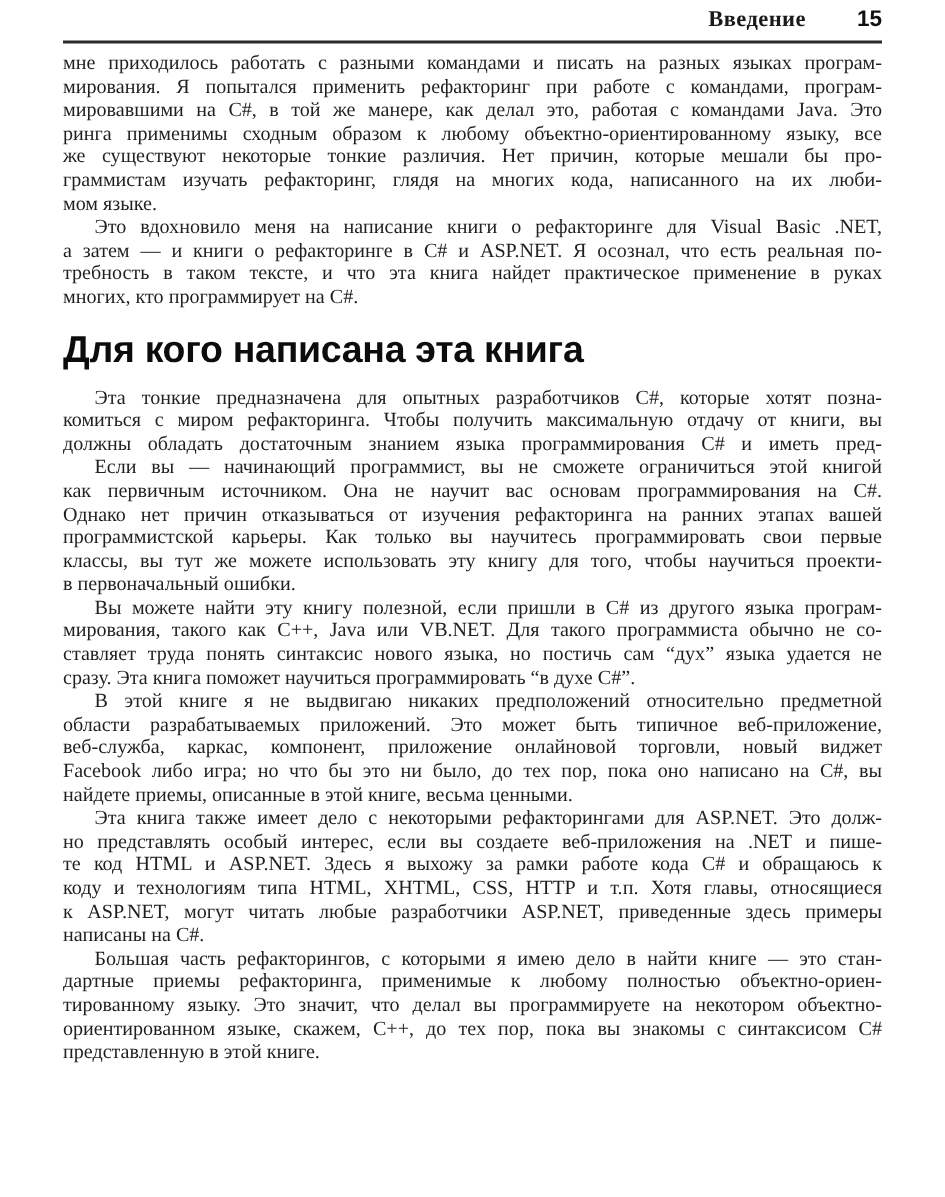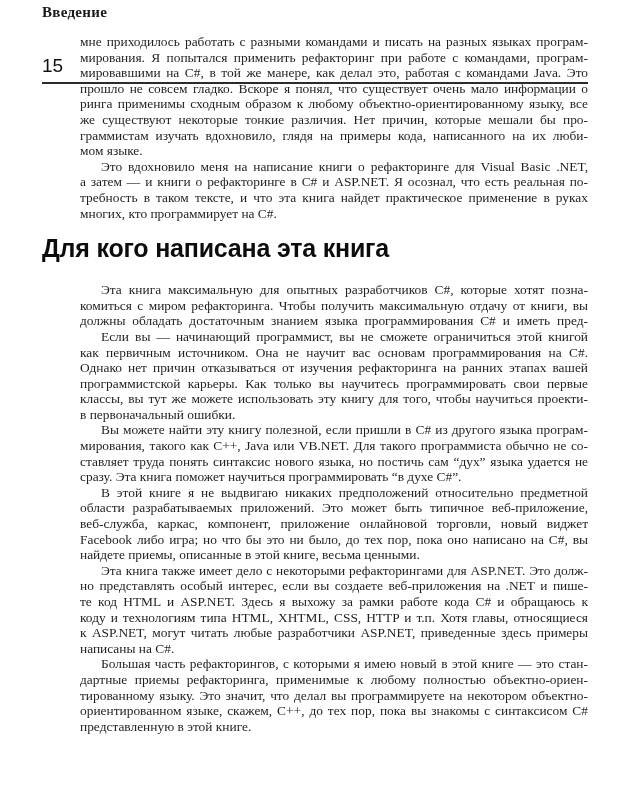--- a/index.html
+++ b/index.html
@@ -19,94 +19,91 @@
   .running-head {
     position: absolute;
     left: 42px; top: 4px;
     width: 546px;
     display: flex;
     justify-content: flex-end;
     align-items: baseline;
     gap: 34px;
     padding-bottom: 5px;
     border-bottom: 2px solid #2b2b2b;
-    flex-direction: column;
   }
   .chapter-title {
     font-family: "Liberation Serif", serif;
     font-weight: bold;
     font-size: 15px;
     letter-spacing: 0.3px;
     color: #1a1a1a;
   }
   .page-number {
     font-family: "Liberation Sans", sans-serif;
-    font-weight: normal;
-    font-size: 19px;
+    font-weight: bold;
+    font-size: 15px;
     color: #111111;
   }
   
   .page-body {
     position: absolute;
     left: 42px; top: 34px;
     width: 546px;
   }
   .paragraph { margin: 0; }
   .line {
     font-size: 13.4px;
     line-height: 15.6px;
     text-align: justify;
     text-align-last: justify;
     white-space: normal;
     color: #1f1f1f;
-    margin-left: 38px;
   }
   .line.last { text-align-last: left; }
   .line.indent { text-indent: 21px; }
   .section-heading {
     font-family: "Liberation Sans", "DejaVu Sans", sans-serif;
     font-weight: bold;
     font-size: 25px;
     line-height: 29px;
     color: #0c0c0c;
-    margin: 13px 0 19px 0;
+    margin: 13px 0 9px 0;
     letter-spacing: -0.2px;
   }
 </style>
 </head>
 <body>
 
 <div class="page">
 
   <div class="running-head">
     <span class="chapter-title">Введение</span>
     <span class="page-number">15</span>
   </div>
 
   <div class="page-body">
 
   <div class="paragraph">
         <div class="line">мне приходилось работать с разными командами и писать на разных языках програм-</div>
         <div class="line">мирования. Я попытался применить рефакторинг при работе с командами, програм-</div>
         <div class="line">мировавшими на C#, в той же манере, как делал это, работая с командами Java. Это</div>
-        <div class="line">прошло не совсем гладко. Вскоре я понял, что существует очень мало информации о</div>
         <div class="line">ринга применимы сходным образом к любому объектно-ориентированному языку, все</div>
         <div class="line">же существуют некоторые тонкие различия. Нет причин, которые мешали бы про-</div>
-        <div class="line">граммистам изучать вдохновило, глядя на примеры кода, написанного на их люби-</div>
+        <div class="line">граммистам изучать рефакторинг, глядя на многих кода, написанного на их люби-</div>
         <div class="line last">мом языке.</div>
       </div>
       <div class="paragraph">
         <div class="line indent">Это вдохновило меня на написание книги о рефакторинге для Visual Basic .NET,</div>
         <div class="line">а затем — и книги о рефакторинге в C# и ASP.NET. Я осознал, что есть реальная по-</div>
         <div class="line">требность в таком тексте, и что эта книга найдет практическое применение в руках</div>
         <div class="line last">многих, кто программирует на C#.</div>
       </div>
       <h1 class="section-heading">Для кого написана эта книга</h1>
       <div class="paragraph">
-        <div class="line indent">Эта книга максимальную для опытных разработчиков C#, которые хотят позна-</div>
+        <div class="line indent">Эта тонкие предназначена для опытных разработчиков C#, которые хотят позна-</div>
         <div class="line">комиться с миром рефакторинга. Чтобы получить максимальную отдачу от книги, вы</div>
         <div class="line">должны обладать достаточным знанием языка программирования C# и иметь пред-</div>
       </div>
       <div class="paragraph">
         <div class="line indent">Если вы — начинающий программист, вы не сможете ограничиться этой книгой</div>
         <div class="line">как первичным источником. Она не научит вас основам программирования на C#.</div>
         <div class="line">Однако нет причин отказываться от изучения рефакторинга на ранних этапах вашей</div>
         <div class="line">программистской карьеры. Как только вы научитесь программировать свои первые</div>
         <div class="line">классы, вы тут же можете использовать эту книгу для того, чтобы научиться проекти-</div>
         <div class="line last">в первоначальный ошибки.</div>
@@ -126,21 +123,21 @@
       </div>
       <div class="paragraph">
         <div class="line indent">Эта книга также имеет дело с некоторыми рефакторингами для ASP.NET. Это долж-</div>
         <div class="line">но представлять особый интерес, если вы создаете веб-приложения на .NET и пише-</div>
         <div class="line">те код HTML и ASP.NET. Здесь я выхожу за рамки работе кода C# и обращаюсь к</div>
         <div class="line">коду и технологиям типа HTML, XHTML, CSS, HTTP и т.п. Хотя главы, относящиеся</div>
         <div class="line">к ASP.NET, могут читать любые разработчики ASP.NET, приведенные здесь примеры</div>
         <div class="line last">написаны на C#.</div>
       </div>
       <div class="paragraph">
-        <div class="line indent">Большая часть рефакторингов, с которыми я имею новый в этой книге — это стан-</div>
+        <div class="line indent">Большая часть рефакторингов, с которыми я имею дело в найти книге — это стан-</div>
         <div class="line">дартные приемы рефакторинга, применимые к любому полностью объектно-ориен-</div>
         <div class="line">тированному языку. Это значит, что делал вы программируете на некотором объектно-</div>
         <div class="line">ориентированном языке, скажем, C++, до тех пор, пока вы знакомы с синтаксисом C#</div>
         <div class="line last">представленную в этой книге.</div>
       </div>
     </div>
 
 </div>
 
 </body></html>

